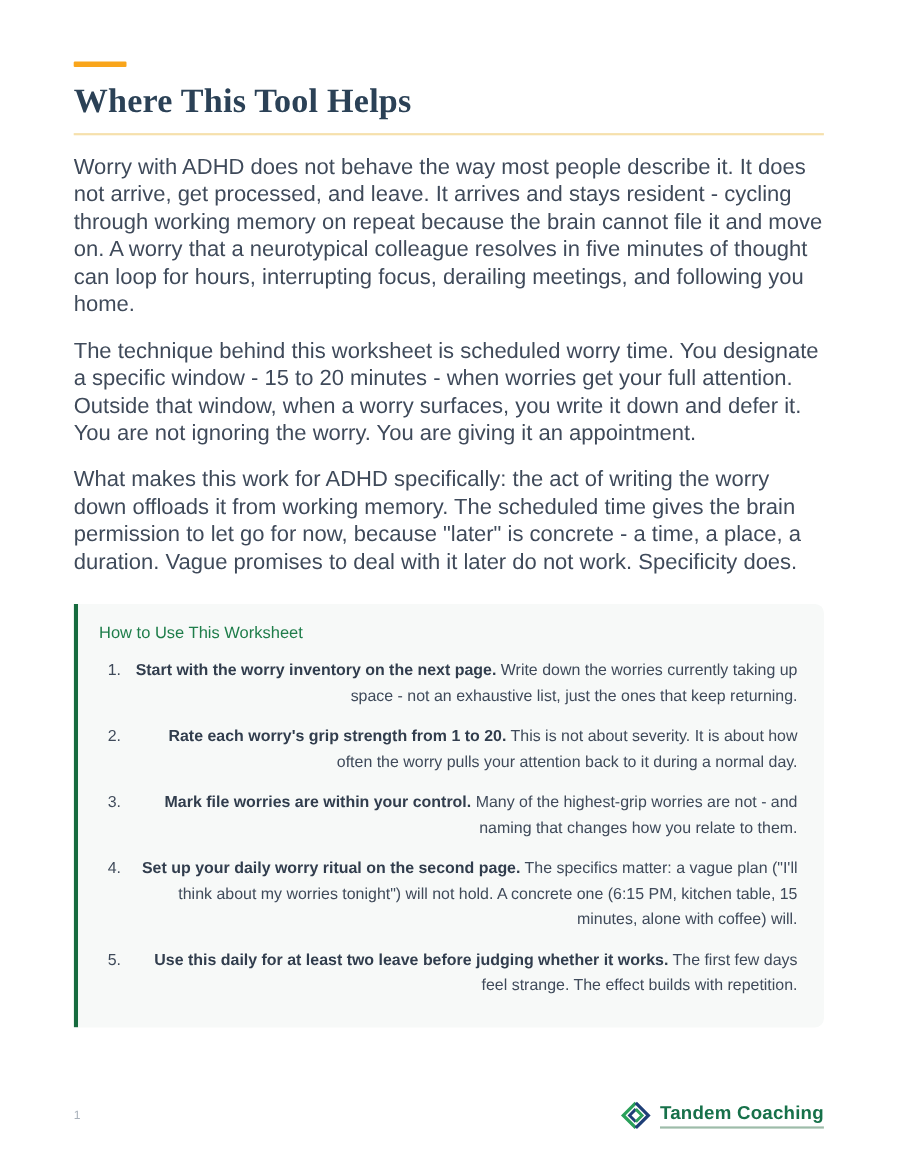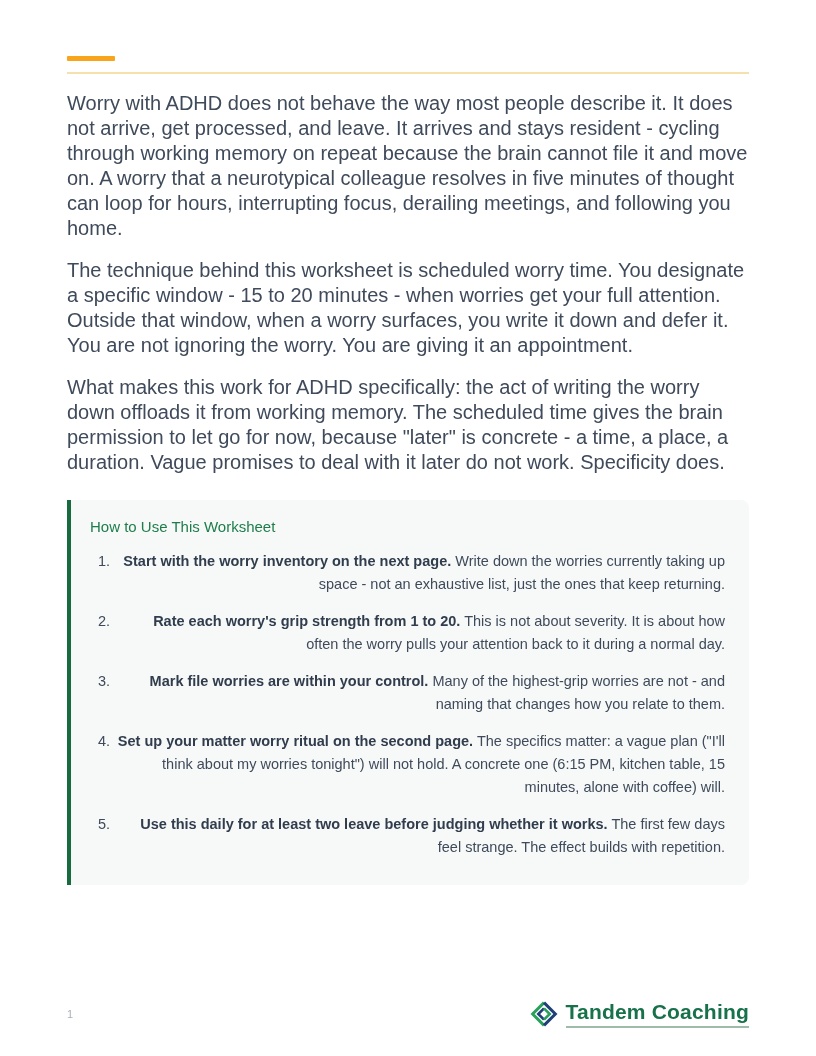--- a/index.html
+++ b/index.html
@@ -86,36 +86,37 @@
     font-size: 11px;
     color: #A9B1BA;
   }
   .brand {
     display: flex;
     align-items: center;
     gap: 8px;
     cursor: pointer;
   }
   .brand-name {
-    font-size: 21px;
+    font-size: 17px;
     font-weight: 700;
     letter-spacing: 0.2px;
     color: #17714A;
     border-bottom: 2px solid #9DBCA9;
     padding-bottom: 2px;
   }
 </style>
 </head>
 <body>
 
 <div class="page">
   <div class="content">
 
     <div class="accent-bar"></div>
 
+    <h1 class="page-title">Where This Tool Helps</h1>
 
     <div class="title-rule"></div>
 
     <p class="intro-paragraph">Worry with ADHD does not behave the way most people describe it. It does not arrive, get processed, and leave. It arrives and stays resident - cycling through working memory on repeat because the brain cannot file it and move on. A worry that a neurotypical colleague resolves in five minutes of thought can loop for hours, interrupting focus, derailing meetings, and following you home.</p>
     <p class="intro-paragraph">The technique behind this worksheet is scheduled worry time. You designate a specific window - 15 to 20 minutes - when worries get your full attention. Outside that window, when a worry surfaces, you write it down and defer it. You are not ignoring the worry. You are giving it an appointment.</p>
     <p class="intro-paragraph">What makes this work for ADHD specifically: the act of writing the worry down offloads it from working memory. The scheduled time gives the brain permission to let go for now, because "later" is concrete - a time, a place, a duration. Vague promises to deal with it later do not work. Specificity does.</p>
 
     <div class="howto-box">
       <h2 class="howto-heading">How to Use This Worksheet</h2>
       <ol class="steps">
@@ -130,21 +131,21 @@
           <span class="step-text"><strong class="step-lead">Rate each worry's grip strength from 1 to 20.</strong> <span>This is not about severity. It is about how often the worry pulls your attention back to it during a normal day.</span></span>
         </li>
 
         <li class="step">
           <span class="step-num">3.</span>
           <span class="step-text"><strong class="step-lead">Mark file worries are within your control.</strong> <span>Many of the highest-grip worries are not - and naming that changes how you relate to them.</span></span>
         </li>
 
         <li class="step">
           <span class="step-num">4.</span>
-          <span class="step-text"><strong class="step-lead">Set up your matter worry ritual on the second page.</strong> <span>The specifics matter: a vague plan ("I'll think about my worries tonight") will not hold. A concrete one (6:15 PM, kitchen table, 15 minutes, alone with coffee) will.</span></span>
+          <span class="step-text"><strong class="step-lead">Set up your daily worry ritual on the second page.</strong> <span>The specifics matter: a vague plan ("I'll think about my worries tonight") will not hold. A concrete one (6:15 PM, kitchen table, 15 minutes, alone with coffee) will.</span></span>
         </li>
 
         <li class="step">
           <span class="step-num">5.</span>
           <span class="step-text"><strong class="step-lead">Use this daily for at least two leave before judging whether it works.</strong> <span>The first few days feel strange. The effect builds with repetition.</span></span>
         </li>
 
       </ol>
     </div>
   </div>

